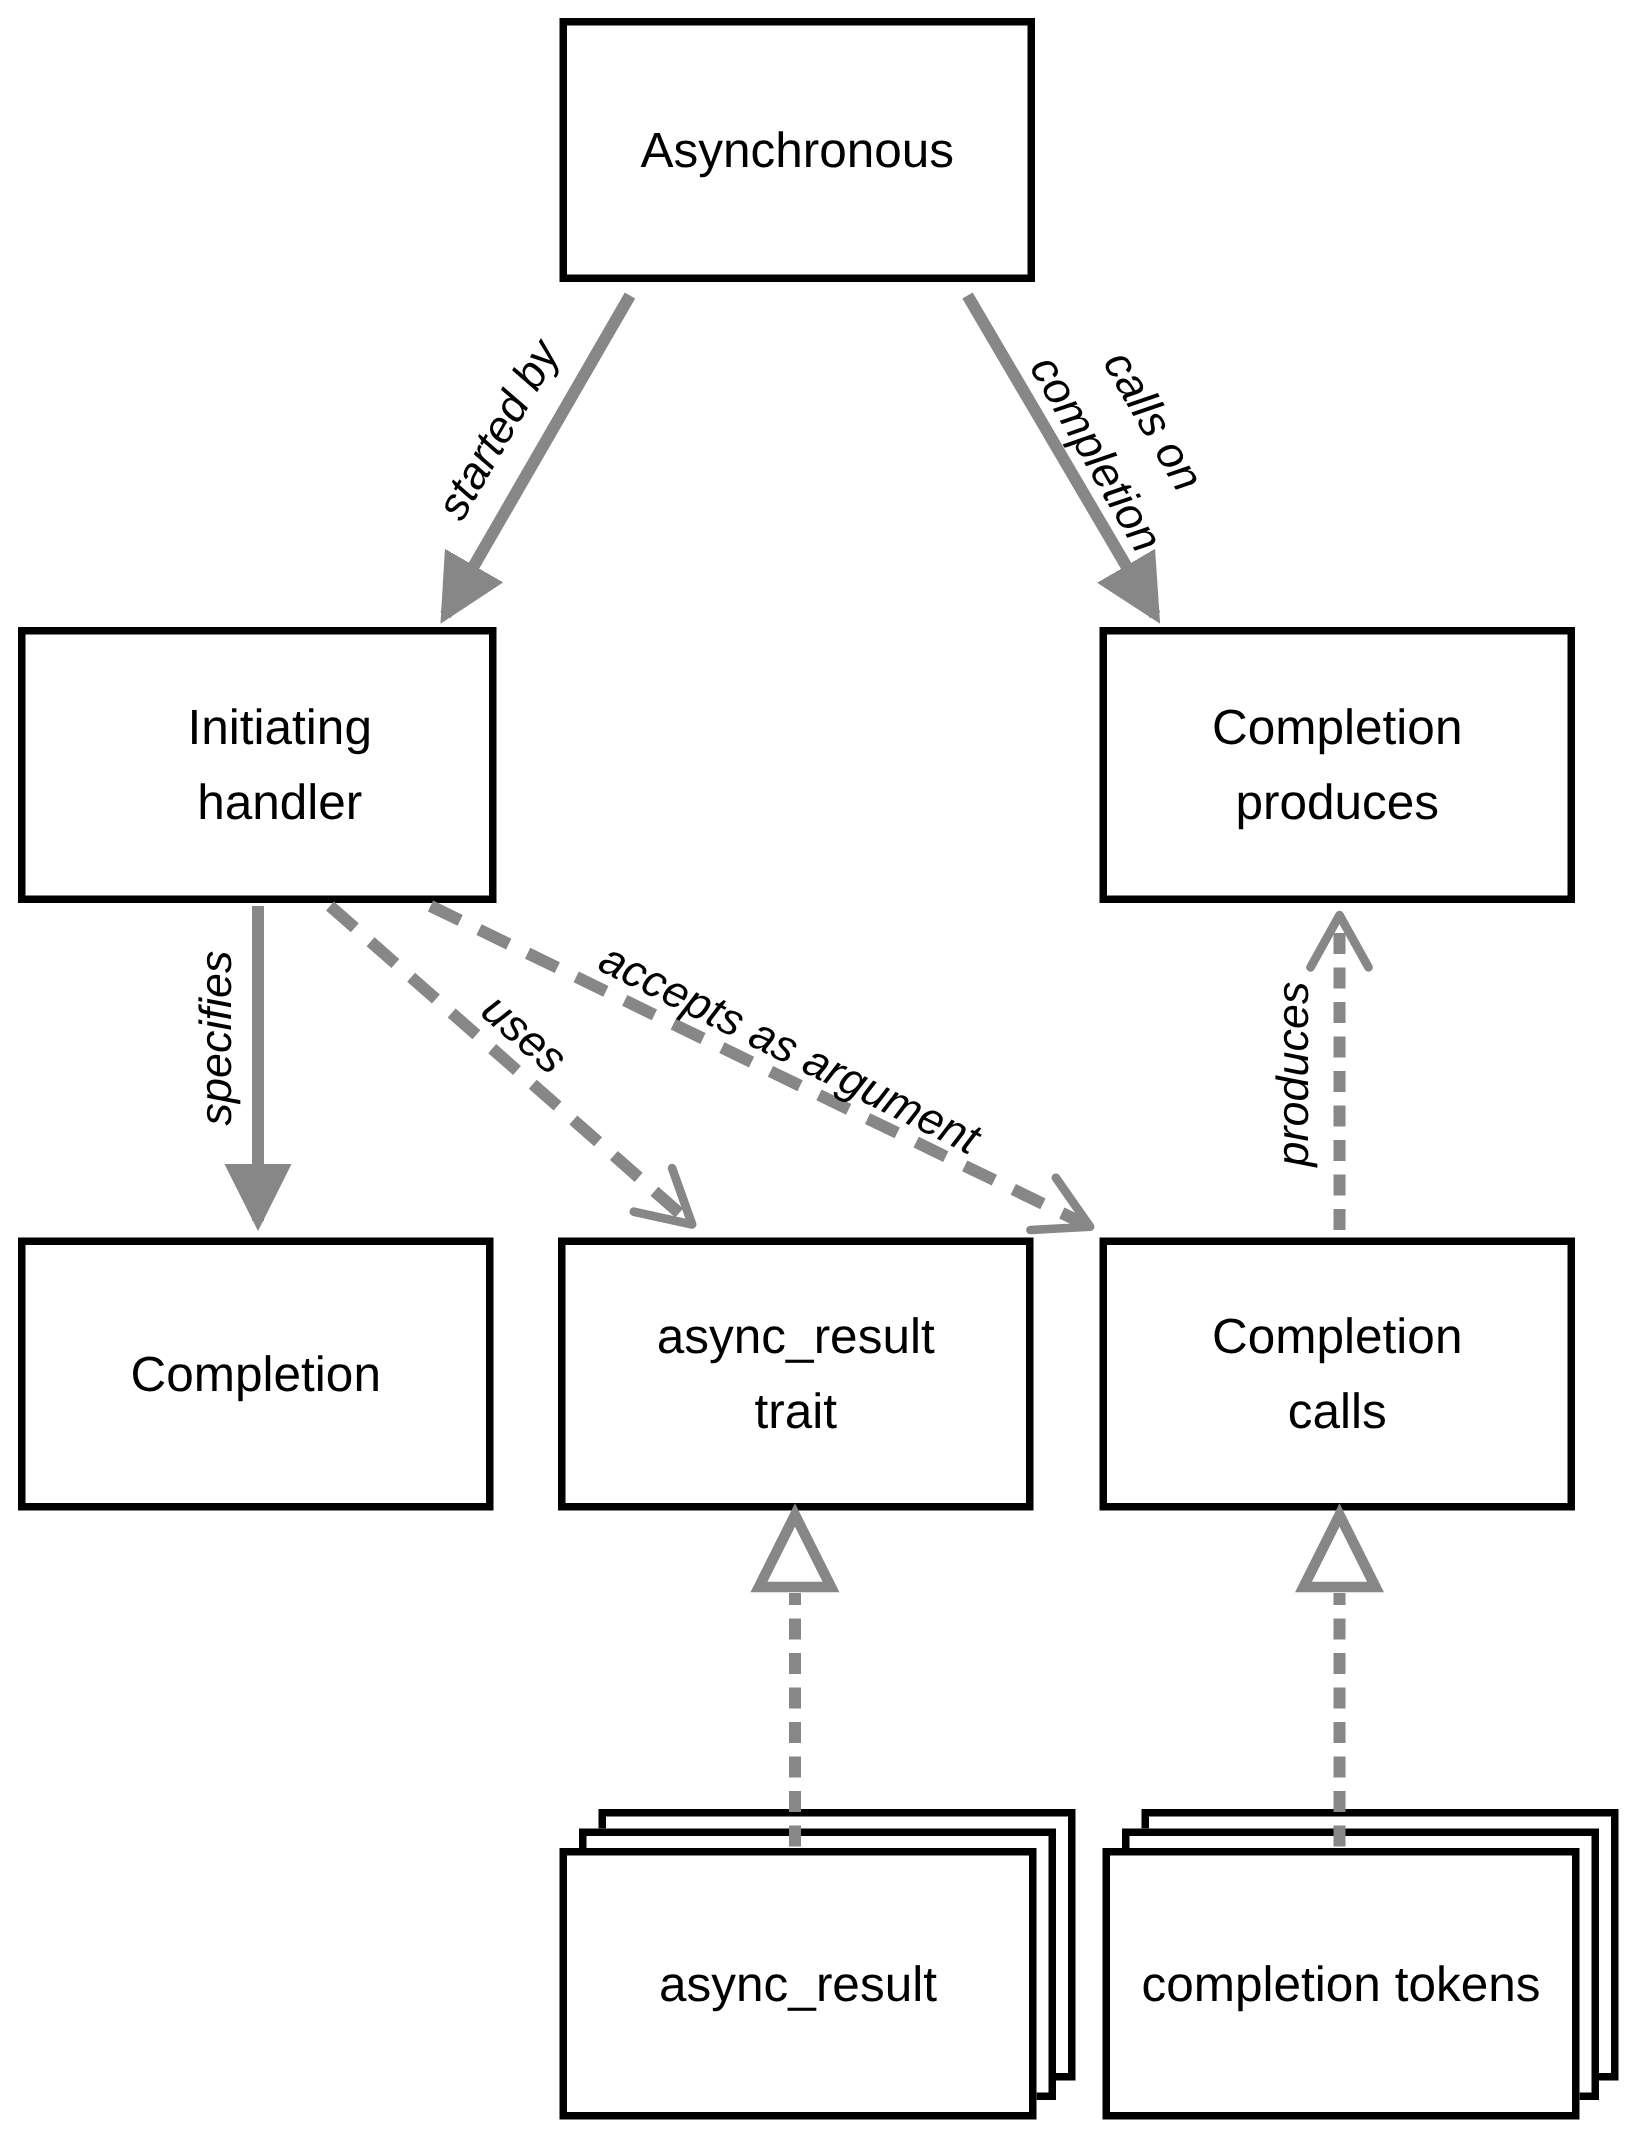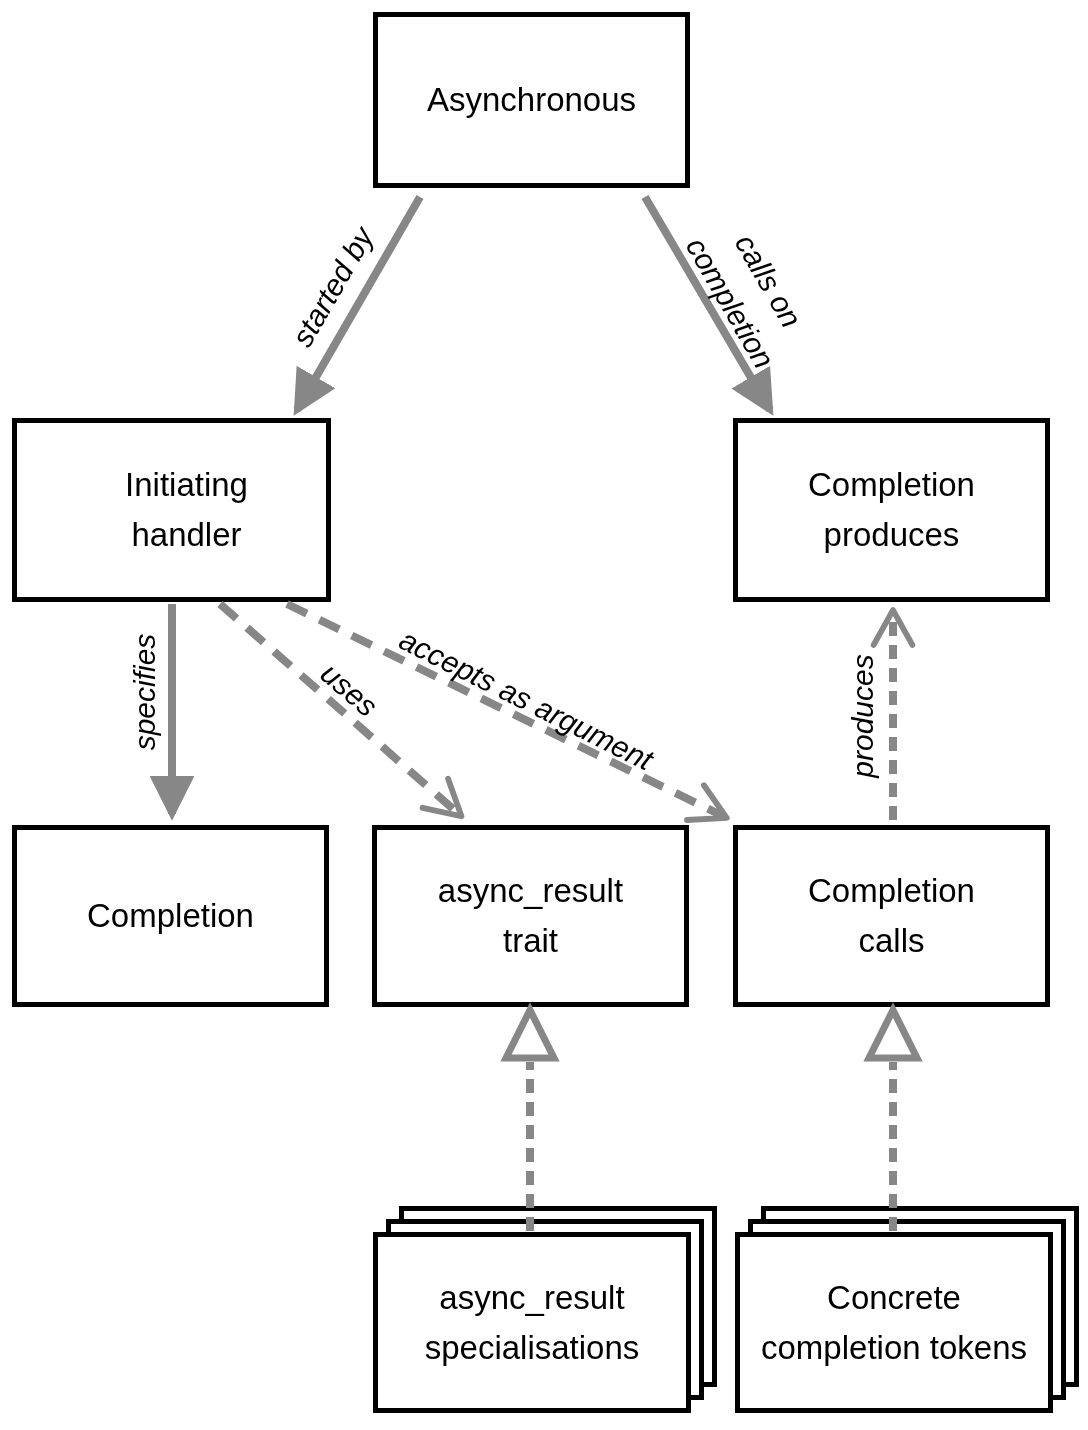--- a/index.html
+++ b/index.html
@@ -136,29 +136,27 @@
   <div class="node node-comp-token">
     <div>Completion</div>
     <div>calls</div>
   </div>
 
   <div class="stack stack-left">
     <div class="stack-layer layer-back"></div>
     <div class="stack-layer layer-mid"></div>
     <div class="stack-layer layer-front stack-front">
       <div>async_result</div>
-      <div>specialisations</div>
     </div>
   </div>
 
   <div class="stack stack-right">
     <div class="stack-layer layer-back"></div>
     <div class="stack-layer layer-mid"></div>
     <div class="stack-layer layer-front stack-front">
-      <div>Concrete</div>
       <div>completion tokens</div>
     </div>
   </div>
 
   <div class="edge-label lbl-started-by">started by</div>
 
   <div class="edge-label lbl-calls-on">
     <div>calls on</div>
     <div>completion</div>
   </div>

